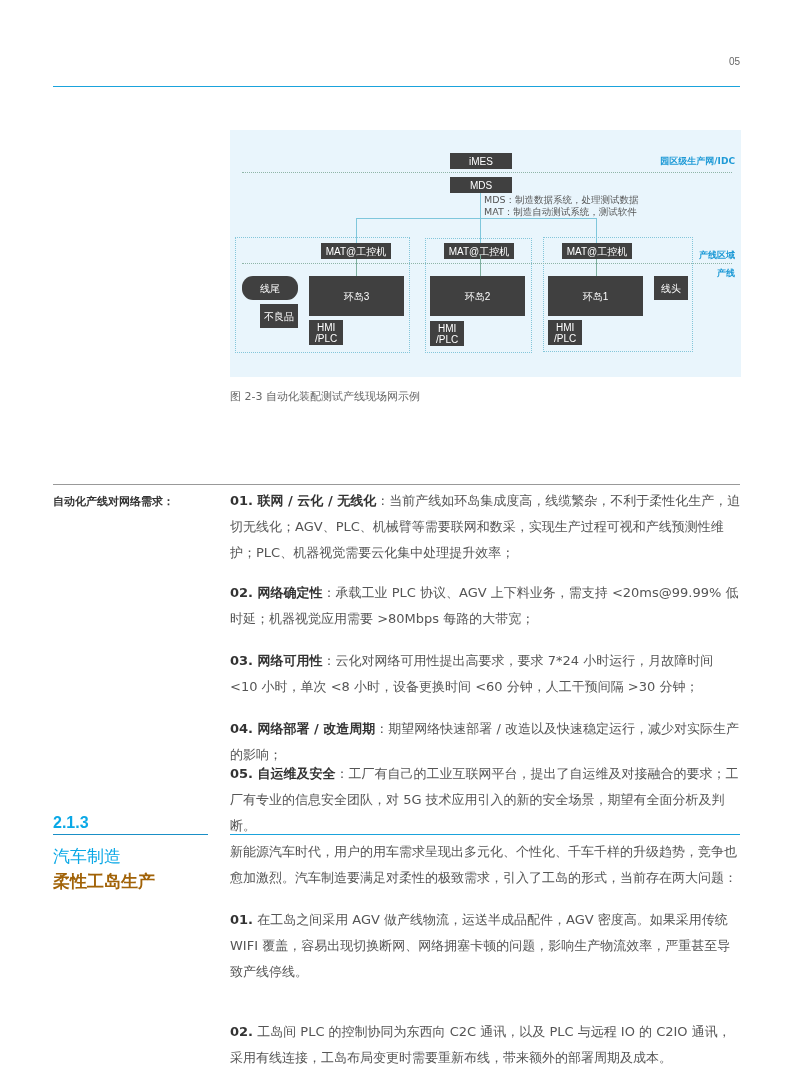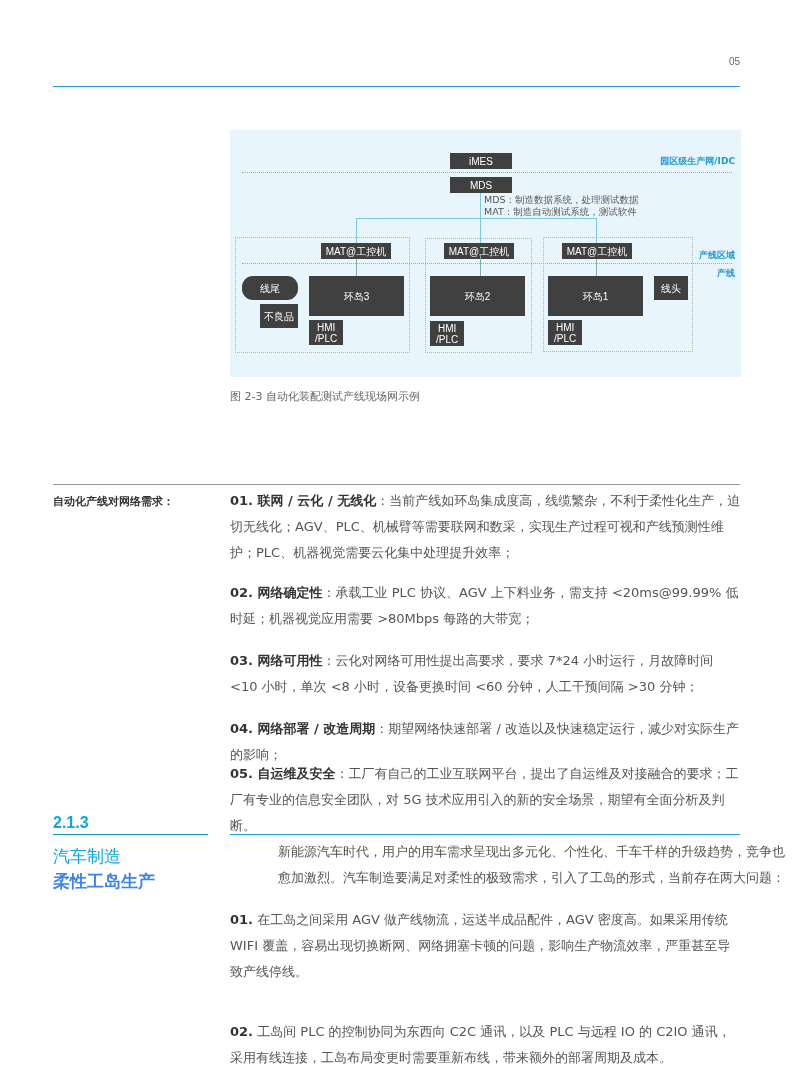--- a/index.html
+++ b/index.html
@@ -24,21 +24,21 @@
   .sep{left:53px;top:484px;width:687px;height:0;border-top:1px solid #999;}
 
   .side-label{left:53px;top:494px;font-size:11px;font-weight:bold;color:#333;}
   .para{position:absolute;left:230px;width:512px;font-size:13px;line-height:26px;color:#555;}
   .para b{color:#333;}
 
   .sec-num{left:53px;top:814px;font-size:16px;font-weight:bold;color:#0aa8e6;font-family:"Liberation Sans",sans-serif;}
   .sec-rule{left:53px;top:834px;width:155px;height:1px;background:#1a8fc6;}
   .body-rule{left:230px;top:834px;width:510px;height:1px;background:#1aa3dc;}
   .sec-title1{left:53px;top:845px;font-size:17px;color:#0aa8e6;}
-  .sec-title2{left:53px;top:870px;font-size:17px;color:#3b82f6;font-weight:bold;}
+  .sec-title2{left:53px;top:870px;font-size:17px;color:#a16207;font-weight:bold;}
 </style>
 </head>
 <body>
 
 <div class="abs page-num">05</div>
 <div class="abs top-rule"></div>
 
 <div class="abs diagram">
 
   <div class="zone-label" style="right:6px;top:25px;">园区级生产网/IDC</div>
@@ -98,15 +98,15 @@
 <div class="para" style="top:648px;"><b>03. 网络可用性</b><span>：云化对网络可用性提出高要求，要求 7*24 小时运行，月故障时间 &lt;10 小时，单次 &lt;8 小时，设备更换时间 &lt;60 分钟，人工干预间隔 &gt;30 分钟；</span></div>
 <div class="para" style="top:716px;"><b>04. 网络部署 / 改造周期</b><span>：期望网络快速部署 / 改造以及快速稳定运行，减少对实际生产的影响；</span></div>
 <div class="para" style="top:761px;"><b>05. 自运维及安全</b><span>：工厂有自己的工业互联网平台，提出了自运维及对接融合的要求；工厂有专业的信息安全团队，对 5G 技术应用引入的新的安全场景，期望有全面分析及判断。</span></div>
 
 <div class="abs sec-num">2.1.3</div>
 <div class="abs sec-rule"></div>
 <div class="abs body-rule"></div>
 <div class="abs sec-title1">汽车制造</div>
 <div class="abs sec-title2">柔性工岛生产</div>
 
-<div class="para" style="top:839px;margin-left:48px;">新能源汽车时代，用户的用车需求呈现出多元化、个性化、千车千样的升级趋势，竞争也愈加激烈。汽车制造要满足对柔性的极致需求，引入了工岛的形式，当前存在两大问题：</div>
+<div class="para" style="top:839px;">新能源汽车时代，用户的用车需求呈现出多元化、个性化、千车千样的升级趋势，竞争也愈加激烈。汽车制造要满足对柔性的极致需求，引入了工岛的形式，当前存在两大问题：</div>
 <div class="para" style="top:907px;"><b>01.</b><span> 在工岛之间采用 AGV 做产线物流，运送半成品配件，AGV 密度高。如果采用传统 WIFI 覆盖，容易出现切换断网、网络拥塞卡顿的问题，影响生产物流效率，严重甚至导致产线停线。</span></div>
 <div class="para" style="top:975px;margin-top:44px;"><b>02.</b><span> 工岛间 PLC 的控制协同为东西向 C2C 通讯，以及 PLC 与远程 IO 的 C2IO 通讯，采用有线连接，工岛布局变更时需要重新布线，带来额外的部署周期及成本。</span></div>
 
 </body></html>

